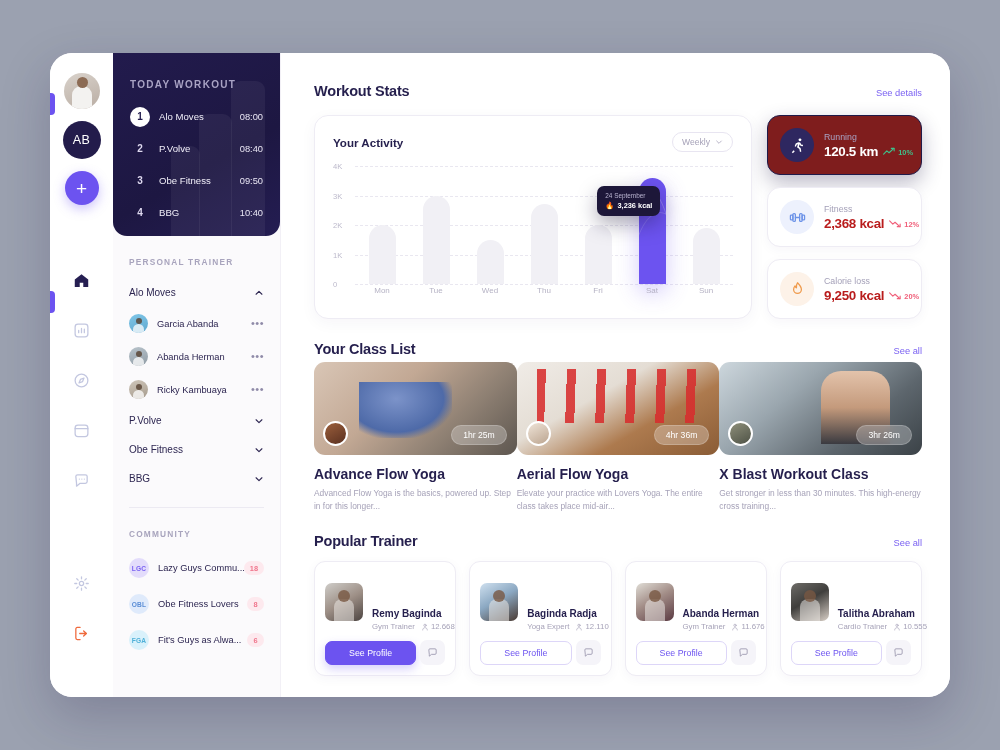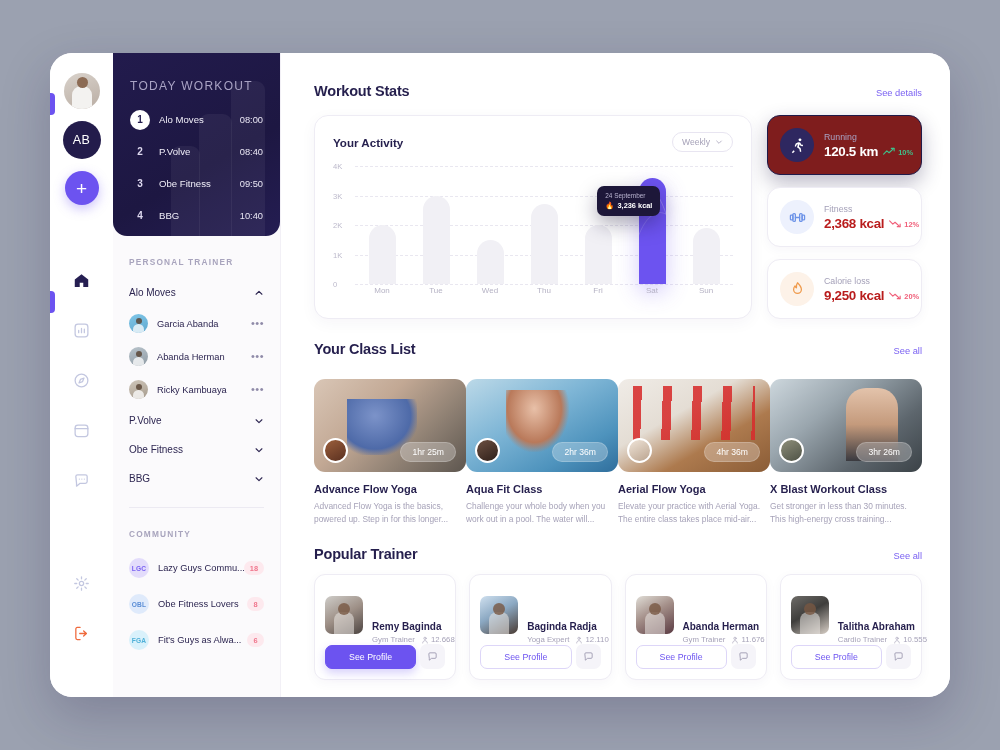--- a/index.html
+++ b/index.html
@@ -84,21 +84,21 @@
     border-radius: 0 0 14px 14px;
     position: relative;
     overflow: hidden;
     padding: 26px 17px 0 17px;
   }
   .deco-bar { position:absolute; background:rgba(255,255,255,.055); border-radius:9px; }
   .deco-bar.b1 { left: 86px; bottom:-10px; width:33px; height:132px; }
   .deco-bar.b2 { left: 118px; bottom:-10px; width:34px; height:165px; }
   .deco-bar.b3 { left: 58px; bottom:-10px; width:29px; height:100px; }
   .wc-title {
-    color: #a9a3c4; font-size: 12px; font-weight: 400; letter-spacing: 1.3px;
+    color: #a9a3c4; font-size: 10px; font-weight: 700; letter-spacing: 1.3px;
     position: relative; z-index:2; margin-bottom: 13px;
   }
   .wc-row {
     display:flex; align-items:center; height: 27px; position:relative; z-index:2;
     margin-bottom: 5px;
   }
   .wc-num {
     width: 20px; height:20px; border-radius:50%;
     display:flex; align-items:center; justify-content:center;
     font-size: 10px; color:#ded9ef; font-weight:600;
@@ -217,21 +217,21 @@
   .stat-valrow { display:flex; align-items:flex-end; gap:5px; }
   .stat-val { font-size:13.4px; font-weight:700; color:#b91c1c; letter-spacing:-.3px; white-space:nowrap; }
   .stat-card.dark .stat-val { color:#ffffff; }
   .stat-trend { display:flex; align-items:flex-end; gap:1px; padding-bottom:1.5px; }
   .stat-pct { font-size:7.4px; font-weight:700; }
   .pct-up { color:#3ec08a; }
   .pct-down { color:#f0607a; }
 
   
   .classes { margin-top:22px; }
-  .class-grid { display:flex; gap:0; margin-top:22px; }
+  .class-grid { display:flex; gap:0; margin-top:5px; }
   .class-card { flex:1; min-width:0; }
   .class-thumb {
     height:93px; border-radius:11px; position:relative; overflow:hidden;
   }
   .class-thumb .ph { position:absolute; inset:0; }
   .ph1 { background:linear-gradient(135deg,#d9c6b6 0%,#c2a894 38%,#8d7f72 70%,#5d564f 100%); }
   .ph1::after { content:""; position:absolute; left:22%; top:22%; width:46%; height:60%; background:radial-gradient(ellipse at 40% 30%, #7c93c9 0%, #4e6aa8 60%, transparent 75%); }
   .ph2 { background:linear-gradient(150deg,#bcd9e8 0%,#7fb6d6 40%,#4e93bd 75%,#2f6e9c 100%); }
   .ph2::after { content:""; position:absolute; left:26%; top:12%; width:42%; height:66%; background:radial-gradient(ellipse at 45% 30%, #e8c0a8 0%, #b9795a 55%, transparent 72%); }
   .ph3 { background:linear-gradient(150deg,#f0ece7 0%,#e4ddd4 38%,#ad7a4e 66%,#8a5c36 100%); }
@@ -246,21 +246,21 @@
   .ta2 { background:linear-gradient(150deg,#6d5142,#2e1f19); }
   .ta3 { background:linear-gradient(150deg,#efe4d8,#bba48f); }
   .ta4 { background:linear-gradient(150deg,#8e8f7a,#4e5246); }
   .duration {
     position:absolute; right:10px; bottom:10px; z-index:3;
     background:rgba(255,255,255,.28); backdrop-filter:blur(6px);
     border-radius:13px; padding:4px 11px;
     color:#fff; font-size:8.6px; font-weight:500;
     border:1px solid rgba(255,255,255,.2);
   }
-  .class-name { font-size:11px; font-weight:700; color:#251f4d; margin-top:11px; }
+  .class-name { font-size:14px; font-weight:700; color:#251f4d; margin-top:11px; }
   .class-desc { font-size:8.4px; color:#a6a2b8; line-height:1.55; margin-top:5px; }
 
   
   .trainers { margin-top:20px; }
   .trainer-grid { display:flex; gap:13px; margin-top:12px; }
   .trainer-card {
     flex:1; min-width:0; border:1px solid #eeecf4; border-radius:11px;
     padding:10px; box-shadow:0 3px 12px rgba(40,30,90,.04); background:#fff;
   }
   .tc-top { display:flex; align-items:center; gap:9px; }
@@ -269,21 +269,21 @@
   .tp2 { background:linear-gradient(150deg,#cfe0ef 0%,#8ba8c2 45%,#4a3b33 100%); }
   .tp3 { background:linear-gradient(150deg,#e0ddd6 0%,#a38e88 45%,#5a3a42 100%); }
   .tp4 { background:linear-gradient(150deg,#6e6c68 0%,#3f3e3c 45%,#d8cfc6 100%); }
   .tc-photo::after { content:""; position:absolute; left:9px; top:16px; width:20px; height:24px; background:rgba(235,232,228,.55); border-radius:8px 8px 0 0; }
   .tc-photo::before { content:""; position:absolute; left:13px; top:7px; width:12px; height:12px; background:rgba(120,88,66,.8); border-radius:50%; z-index:2; }
   .tc-info { flex:1; min-width:0;margin-top:36px; }
   .tc-name { font-size:10px; font-weight:700; color:#251f4d; white-space:nowrap; }
   .tc-meta { display:flex; align-items:center; gap:6px; margin-top:3px; }
   .tc-role { font-size:7.8px; color:#a6a2b8; white-space:nowrap; }
   .tc-count { font-size:7.8px; color:#a6a2b8; display:flex; align-items:center; gap:2px; white-space:nowrap; }
-  .tc-actions { display:flex; gap:4px; align-items:center; }
+  .tc-actions { display:flex; gap:4px; margin-top:9px; align-items:center; }
   .btn-profile {
     flex:1; text-align:center; padding:6px 0; border-radius:7px;
     font-size:8.8px; font-weight:500; cursor:pointer;
   }
   .btn-profile.filled { background:#6c53f0; color:#fff; border:1px solid #6c53f0; box-shadow:0 4px 10px rgba(108,83,240,.28); }
   .btn-profile.outline { background:#fff; color:#6c53f0; border:1px solid #ddd6f8; }
   .btn-chat {
     width:25px; height:25px; border-radius:7px; background:#f5f4f9;
     display:flex; align-items:center; justify-content:center; flex:0 0 25px; cursor:pointer;
   }
@@ -614,38 +614,29 @@
         <div class="class-card">
           <div class="class-thumb">
             <div class="ph ph1"></div>
             <div class="thumb-ava ta1"></div>
             <div class="duration">1hr 25m</div>
           </div>
           <div class="class-name">Advance Flow Yoga</div>
           <div class="class-desc">Advanced Flow Yoga is the basics, powered up. Step in for this longer...</div>
         </div>
 
-        <div class="class-card">
-          <div class="class-thumb">
-            <div class="ph ph2"></div>
-            <div class="thumb-ava ta2"></div>
-            <div class="duration">2hr 36m</div>
-          </div>
-          <div class="class-name">Aqua Fit Class</div>
-          <div class="class-desc">Challenge your whole body when you work out in a pool. The water will...</div>
-        </div>
 
         <div class="class-card">
           <div class="class-thumb">
             <div class="ph ph3"></div>
             <div class="thumb-ava ta3"></div>
             <div class="duration">4hr 36m</div>
           </div>
           <div class="class-name">Aerial Flow Yoga</div>
-          <div class="class-desc">Elevate your practice with Aerial Yoga. The entire class takes place mid-air...</div>
+          <div class="class-desc">Elevate your practice with Lovers Yoga. The entire class takes place mid-air...</div>
         </div>
 
         <div class="class-card">
           <div class="class-thumb">
             <div class="ph ph4"></div>
             <div class="thumb-ava ta4"></div>
             <div class="duration">3hr 26m</div>
           </div>
           <div class="class-name">X Blast Workout Class</div>
           <div class="class-desc">Get stronger in less than 30 minutes. This high-energy cross training...</div>

